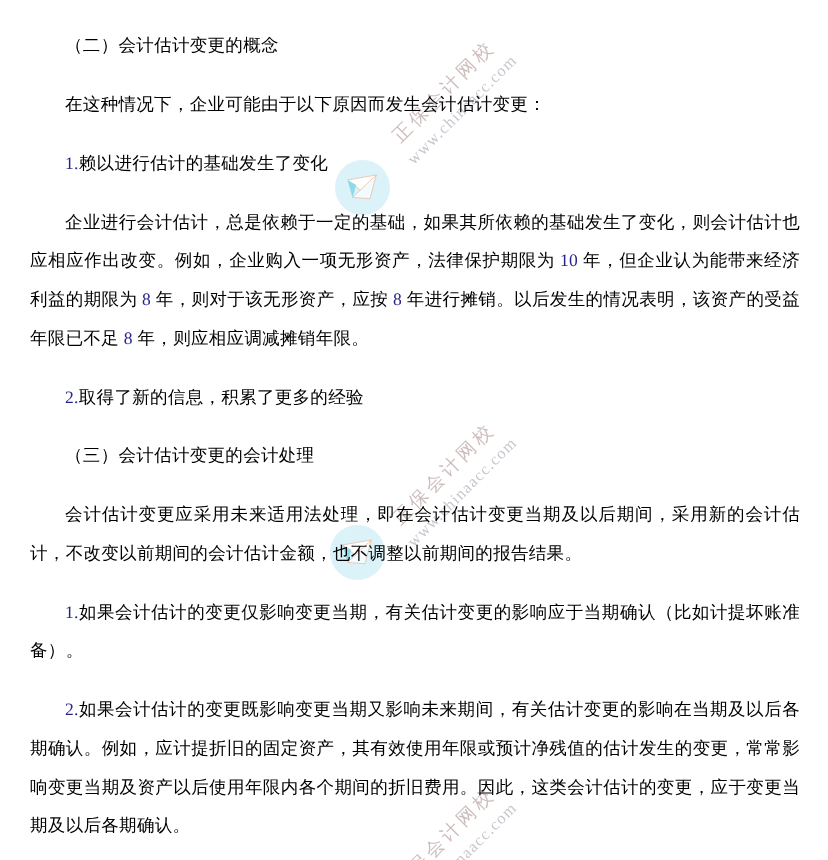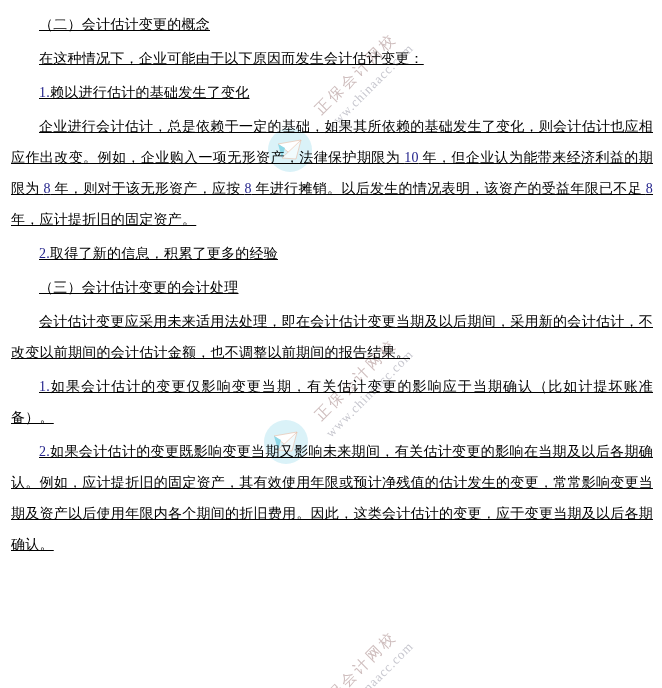--- a/index.html
+++ b/index.html
@@ -11,30 +11,29 @@
     font-family:"Liberation Serif","DejaVu Serif",serif;
   }
   
   .textlayer{
     position:absolute;left:0;top:0;z-index:2;
     width:648px;height:688px;
     padding:6px 6px 0 8px;
     color:#000000;
   }
   .para{
-    margin:3px;
+    margin:16px;
     font-size:14px;
     line-height:31px;
     text-indent:2em;
     text-align:justify;
     text-justify:inter-ideograph;
     letter-spacing:0.25px;
     word-break:normal;
     color:#000000;
-    text-decoration:underline;
   }
   .num{
     font-family:"Liberation Serif","DejaVu Serif",serif;
     color:#24248c;
   }
   
   .wmlayer{position:absolute;left:0;top:0;z-index:1;width:662px;height:688px;pointer-events:none;}
   .wm-logo{position:absolute;width:44px;height:44px;}
   .wm-logo-1{left:268px;top:128px;}
   .wm-logo-2{left:264px;top:420px;}
@@ -100,21 +99,21 @@
       <div class="wm-cn">正保会计网校</div>
       <div class="wm-url">www.chinaacc.com</div>
     </div>
 
   </div>
 
   <div class="textlayer">
       <p class="para"><span>（二）会计估计变更的概念</span></p>
       <p class="para"><span>在这种情况下，企业可能由于以下原因而发生会计估计变更：</span></p>
       <p class="para"><span class="num">1.</span><span>赖以进行估计的基础发生了变化</span></p>
-      <p class="para"><span>企业进行会计估计，总是依赖于一定的基础，如果其所依赖的基础发生了变化，则会计估计也应相应作出改变。例如，企业购入一项无形资产，法律保护期限为 </span><span class="num">10</span><span> 年，但企业认为能带来经济利益的期限为 </span><span class="num">8</span><span> 年，则对于该无形资产，应按 </span><span class="num">8</span><span> 年进行摊销。以后发生的情况表明，该资产的受益年限已不足 </span><span class="num">8</span><span> 年，应计提折旧的固定资产。</span></p>
+      <p class="para"><span>企业进行会计估计，总是依赖于一定的基础，如果其所依赖的基础发生了变化，则会计估计也应相应作出改变。例如，企业购入一项无形资产，法律保护期限为 </span><span class="num">10</span><span> 年，但企业认为能带来经济利益的期限为 </span><span class="num">8</span><span> 年，则对于该无形资产，应按 </span><span class="num">8</span><span> 年进行摊销。以后发生的情况表明，该资产的受益年限已不足 </span><span class="num">8</span><span> 年，则应相应调减摊销年限。</span></p>
       <p class="para"><span class="num">2.</span><span>取得了新的信息，积累了更多的经验</span></p>
       <p class="para"><span>（三）会计估计变更的会计处理</span></p>
       <p class="para"><span>会计估计变更应采用未来适用法处理，即在会计估计变更当期及以后期间，采用新的会计估计，不改变以前期间的会计估计金额，也不调整以前期间的报告结果。</span></p>
       <p class="para"><span class="num">1.</span><span>如果会计估计的变更仅影响变更当期，有关估计变更的影响应于当期确认（比如计提坏账准备）。</span></p>
       <p class="para"><span class="num">2.</span><span>如果会计估计的变更既影响变更当期又影响未来期间，有关估计变更的影响在当期及以后各期确认。例如，应计提折旧的固定资产，其有效使用年限或预计净残值的估计发生的变更，常常影响变更当期及资产以后使用年限内各个期间的折旧费用。因此，这类会计估计的变更，应于变更当期及以后各期确认。</span></p>
     </div>
 
 </div>
 
 </body></html>

